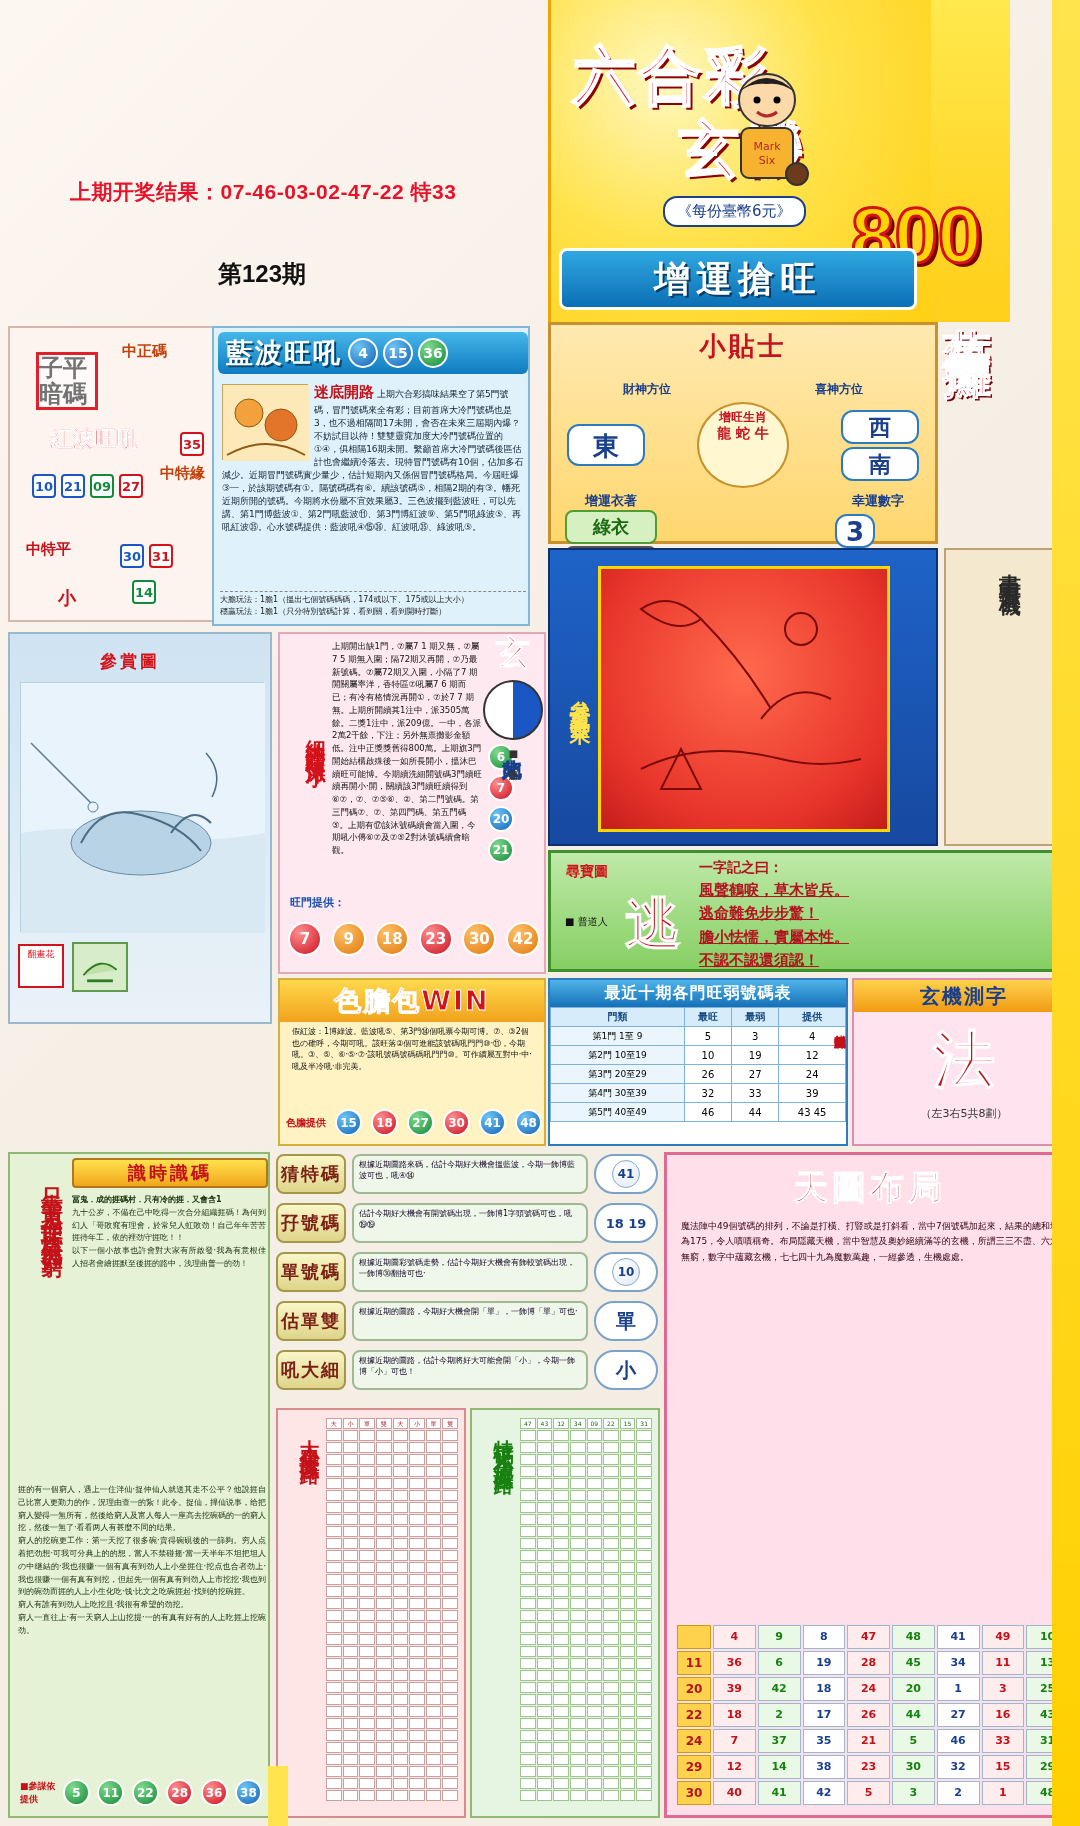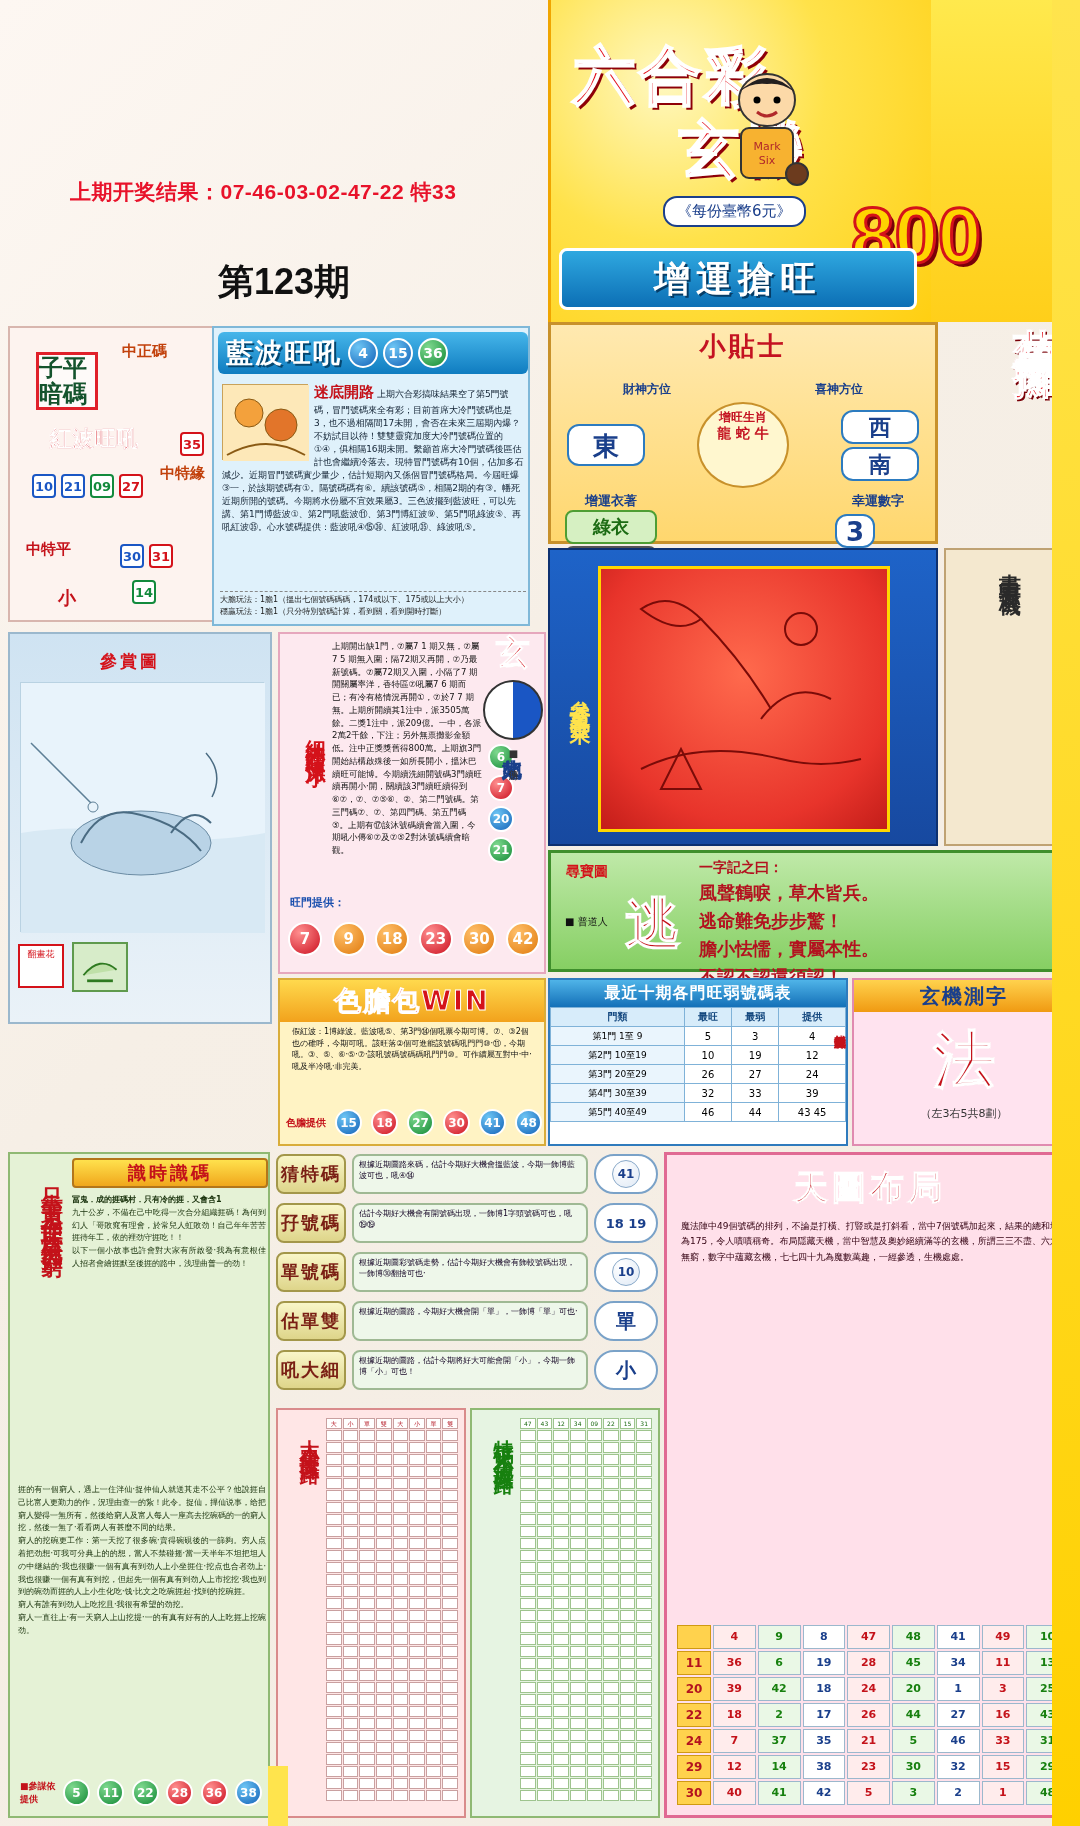--- a/index.html
+++ b/index.html
@@ -15,28 +15,28 @@
 
   
   .result-line {
     position:absolute; left:70px; top:178px;
     font-size:21px; font-weight:bold; color:#e8122a;
     font-family:"Liberation Sans", sans-serif;
     letter-spacing:0.5px;
   }
   .issue-no {
     position:absolute; left:218px; top:258px;
-    font-size:36px; font-weight:bold; color:#111;
+    font-size:24px; font-weight:bold; color:#111;
     font-family:"Liberation Sans", sans-serif;
     text-align:right;
   }
 
   
   .masthead {
-    position:absolute; left:548px; top:0; width:532px; height:322px;
+    position:absolute; left:548px; top:0; width:462px; height:322px;
     background:linear-gradient(180deg,#ffe94d 0%,#ffd92e 55%,#ffcf1a 100%);
     border-left:3px solid #f0a500;
   }
   .mh-left { position:absolute; left:0; top:0; width:380px; height:322px;
     background:radial-gradient(circle at 30% 25%, #fff8c0 0%, #ffe24a 45%, #ffcf12 100%); }
   .mh-title1 {
     position:absolute; left:22px; top:34px; font-size:62px; font-weight:bold;
     color:#e20b17; -webkit-text-stroke:2px #fff; text-shadow:3px 3px 0 #8e0008;
     letter-spacing:4px;
   }
@@ -68,21 +68,21 @@
   .mh-right-col {
     position:absolute; right:4px; top:290px; width:76px; height:350px;
     display:flex; flex-direction:column; align-items:center; gap:2px;
     font-size:48px; font-weight:bold; color:#e20b17; -webkit-text-stroke:1px #fff;
     text-shadow:2px 2px 0 #7a0008;
   }
 
   
   .stampbox { position:absolute; left:8px; top:326px; width:215px; height:296px;
     background:#fdf3ef; border:2px solid #d8b6ae; }
-  .stamp-red { position:absolute; border:3px solid #e0202a; color:#14532d;
+  .stamp-red { position:absolute; border:3px solid #e0202a; color:#737373;
     font-weight:bold; background:rgba(255,255,255,0.6); }
   .stamp-s1 { left:26px; top:24px; width:62px; height:58px; font-size:24px;
     display:flex; align-items:center; justify-content:center; line-height:1.1; }
   .stamp-title { position:absolute; left:40px; top:96px; font-size:22px; font-weight:bold;
     color:#d4121a; -webkit-text-stroke:0.5px #fff; }
   .hand-note { position:absolute; font-size:15px; color:#c2410c; font-weight:bold; }
 
   .numchip {
     width:24px; height:24px; border-radius:4px; border:2px solid #d4121a;
     color:#d4121a; background:#fff; font-size:13px; font-weight:bold;
@@ -186,22 +186,22 @@
   .paint { position:absolute; left:944px; top:548px; width:132px; height:298px;
     background:#f4e8cf; border:2px solid #bfa273; }
   .paint .v { writing-mode:vertical-rl; font-size:22px; font-weight:bold;
     color:#2a2a2a; margin:6px auto; letter-spacing:5px; display:block; text-align:center; }
 
   
   .oneword { position:absolute; left:548px; top:850px; width:528px; height:122px;
     background:linear-gradient(180deg,#bfe9a8,#86cf63); border:3px solid #3f8f2c; }
   .ow-left { position:absolute; left:6px; top:10px; width:60px; font-size:14px;
     color:#d4121a; font-weight:bold; text-align:center; line-height:1.2; }
-  .ow-verse { position:absolute; left:148px; top:10px; width:250px; font-size:18px;
-    color:#b3121f; font-weight:bold; line-height:1.55; }
+  .ow-verse { position:absolute; left:148px; top:10px; width:250px; font-size:15px;
+    color:#b3121f; font-weight:bold; line-height:1.55;text-decoration:underline; }
   .ow-char { position:absolute; left:74px; top:34px; font-size:56px; font-weight:bold;
     color:#c4121a; -webkit-text-stroke:1px #fff; }
 
   
   .win { position:absolute; left:278px; top:978px; width:268px; height:168px;
     background:#fff3c4; border:2px solid #d9ad3a; }
   .win-head { height:42px; background:linear-gradient(180deg,#ffd94d,#f2a21c);
     display:flex; align-items:center; justify-content:center;
     font-size:27px; font-weight:bold; color:#d4121a; -webkit-text-stroke:1px #fff;
     letter-spacing:2px; }

